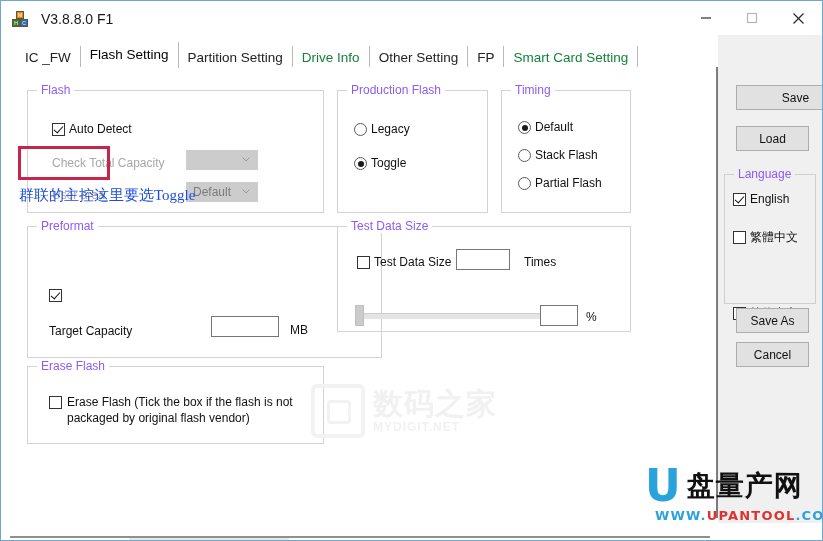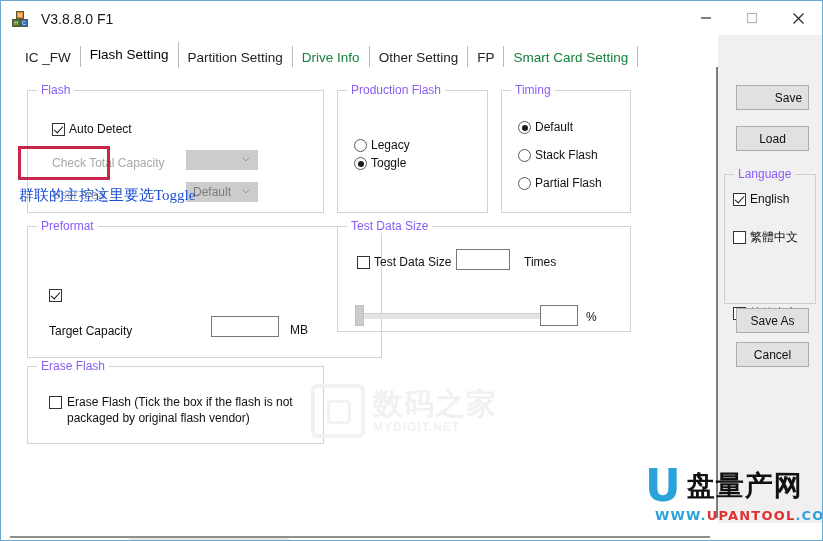--- a/index.html
+++ b/index.html
@@ -454,21 +454,21 @@
         <span>Default</span>
         <svg class="chev" viewBox="0 0 8 5">
           <path d="M0.5 0.5 L4 4 L7.5 0.5" fill="none" stroke="#9a9a9a" stroke-width="1"></path>
         </svg>
       </div>
     </div>
 
     <div class="group" style="left:328px; top:23px; width:151px; height:123px;">
       <div class="glabel">Production Flash</div>
 
-      <div class="optrow" style="left:16px; top:48px;">
+      <div class="optrow" style="left:16px; top:32px;">
         <span class="rd"></span>
         <span class="lbl">Legacy</span>
       </div>
 
       <div class="optrow" style="left:16px; top:66px;">
         <span class="rd checked"></span>
         <span class="lbl">Toggle</span>
       </div>
     </div>
 
@@ -549,21 +549,21 @@
         <div class="wm-en">MYDIGIT.NET</div>
       </div>
     </div>
 
   </div>
 
   <div id="page-rightline"></div>
 
   <div id="sidepanel">
 
-    <div class="btn" style="left:18px; top:50px; width:73px; height:25px;padding-left:32px;">Save</div>
+    <div class="btn" style="left:18px; top:50px; width:87px; height:25px;padding-left:32px;">Save</div>
 
     <div class="btn" style="left:18px; top:91px; width:73px; height:25px;">Load</div>
 
     <div class="group on-gray" style="left:6px; top:139px; width:92px; height:130px; border-color:#cfcfcf;">
       <div class="glabel">Language</div>
 
       <div class="optrow" style="left:8px; top:18px;">
         <span class="cb checked"></span>
         <span class="lbl">English</span>
       </div>

